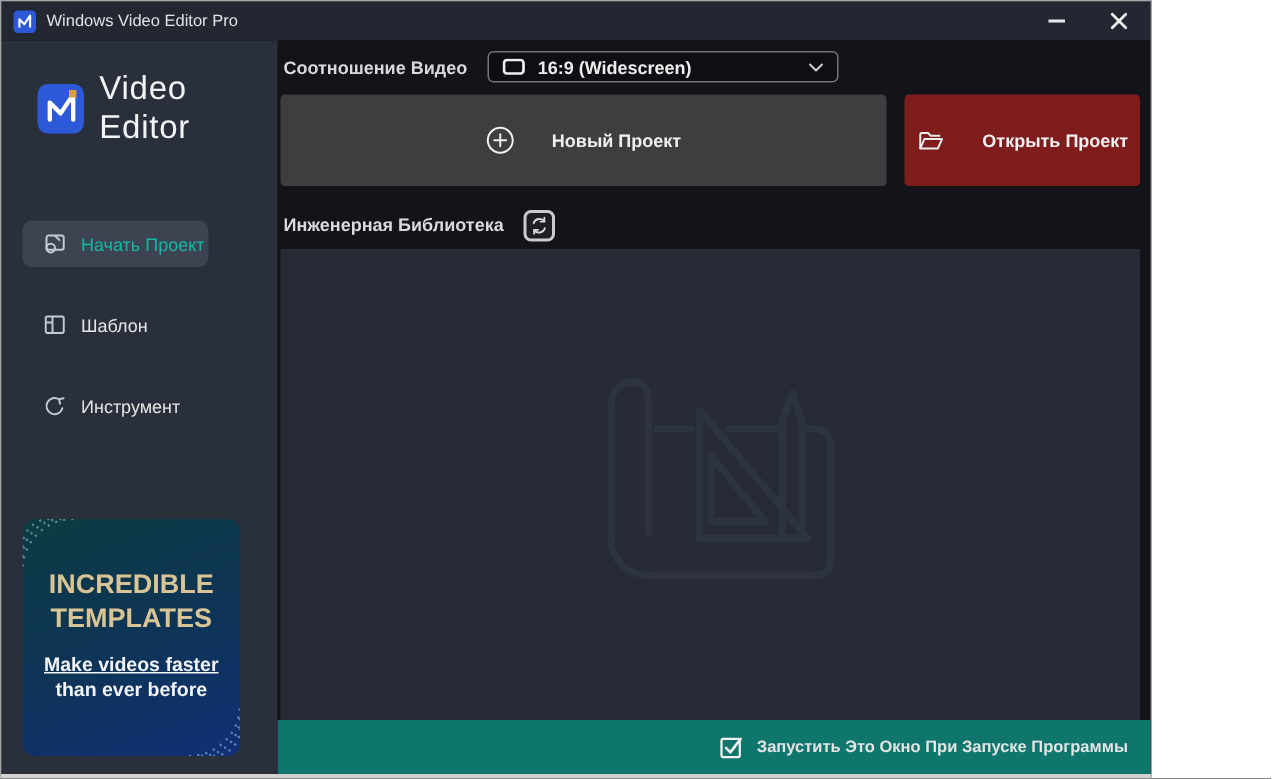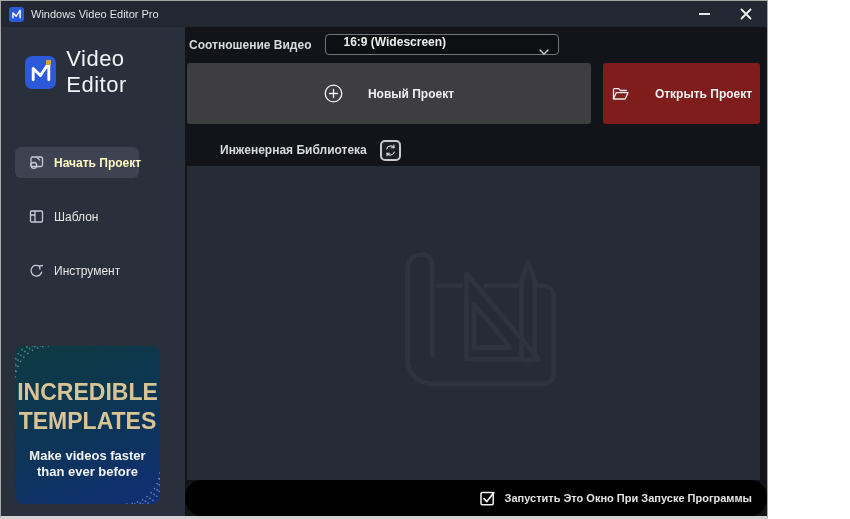--- a/index.html
+++ b/index.html
@@ -22,50 +22,50 @@
   .sidebar{ width:184px; background:#2a2f3c; position:relative; flex:0 0 auto; }
   .brand{ display:flex; align-items:center; margin:19px 0 0 12px;padding-left:12px; }
   .brand-tile{ width:33px; height:33px; border-radius:7px; background:#2b59d8; position:relative; display:flex; align-items:center; justify-content:center;}
   .brand-dot{ position:absolute; top:4px; right:5px; width:5px; height:5px; background:#dba03c; }
   .brand-name{ margin-left:10px; font-size:22px; letter-spacing:0.5px; color:#f2f3f5; }
   .menu{ margin-top:49px; }
   .item{ height:31px; margin:0 46px 23px 14px; padding-left:13px; display:flex; align-items:center; border-radius:6px; cursor:pointer;}
   .item .icn{ width:17px; height:17px; margin-right:9px; flex:0 0 auto; display:flex; align-items:center; }
   .item .lbl{ font-size:12px; color:#e5e5e5; white-space:nowrap; }
   .item.active{ background:#3d4350; }
-  .item.active .lbl{ color:#fef9c3;font-weight:bold; }
+  .item.active .lbl{ color:#14b8a6; }
   .promo{ position:absolute; left:14px; bottom:12px; width:145px; height:158px; border-radius:8px; overflow:hidden;
     background:linear-gradient(160deg,#0d3b41 0%,#0e3458 55%,#102f76 100%); cursor:pointer;}
   .promo-arc{ position:absolute; }
   .promo-arc.tl{ top:-2px; left:-2px; }
   .promo-arc.br{ bottom:-2px; right:-2px; }
   .promo-text{ position:relative; text-align:center; margin-top:32px; }
-  .promo-h{ font-size:23px; font-weight:bold; color:#d8c494; line-height:1.25; }
+  .promo-h{ font-size:18px; font-weight:bold; color:#d8c494; line-height:1.25; }
   .promo-s{ font-size:13px; font-weight:bold; color:#f2f4f7; line-height:1.3; }
-  .promo-s.first{ margin-top:12px; }
+  .promo-s.first{ margin-top:12px;text-decoration:underline; }
   
   .main{ flex:1; display:flex; flex-direction:column; background:#131419; min-width:0;font-weight:bold; }
   .main-top{ padding:7px 7px 0 2px; }
   .aspect-row{ display:flex; align-items:center; height:21px; }
   .aspect-label{ font-size:12px; color:#d8dadc; margin-left:2px; }
   .dropdown{ margin-left:14px; width:234px; height:21px; background:#0d0f13; border:1px solid #73757a; border-radius:4px;
-    display:flex; align-items:flex-start; padding:0 9px; cursor:pointer;flex-direction:column;}
+    display:flex; align-items:center; padding:0 9px; cursor:pointer;}
   .dropdown-value{ font-size:12px; color:#ededee; margin-left:8px; }
   .dropdown .chev{ margin-left:auto; display:flex; }
   .actions-row{ margin-top:8px; display:flex; gap:12px; height:61px; }
   .btn{ display:flex; align-items:center; justify-content:center; gap:25px; border-radius:3px; cursor:pointer; }
   .btn-new{ width:404px; background:#3e3e41; }
   .btn-open{ flex:1; background:#7f1d1d; }
   .btn-label{ font-size:12px; color:#f0f0f1; }
-  .library-header{ margin-top:15px; height:22px; display:flex; align-items:center;margin-left:31px; }
+  .library-header{ margin-top:15px; height:22px; display:flex; align-items:center; }
   .library-title{ font-size:12px; color:#d8dadc; margin-left:2px; }
   .refresh-btn{ width:21px; height:21px; margin-left:13px; border:2px solid #c9cbce; border-radius:5px;
     display:flex; align-items:center; justify-content:center; background:#1d1f25; cursor:pointer;}
   .library-panel{ margin-top:5px; height:314px; background:#262b36; display:flex; align-items:center; justify-content:center; }
-  .footer{ flex:1; background:#000000; display:flex; align-items:center; justify-content:flex-end; padding-right:15px; gap:9px;border-radius:17px;}
+  .footer{ flex:1; background:#0f766e; display:flex; align-items:center; justify-content:flex-end; padding-right:15px; gap:9px;}
   .checkbox{ width:16px; height:16px; display:flex; cursor:pointer; }
   .checkbox .check{ display:none; }
   .checkbox.checked .check{ display:block; }
   .footer-label{ font-size:11px; color:#e4e4e4; }
 </style>
 </head>
 <body>
 
 <div class="window">
 

